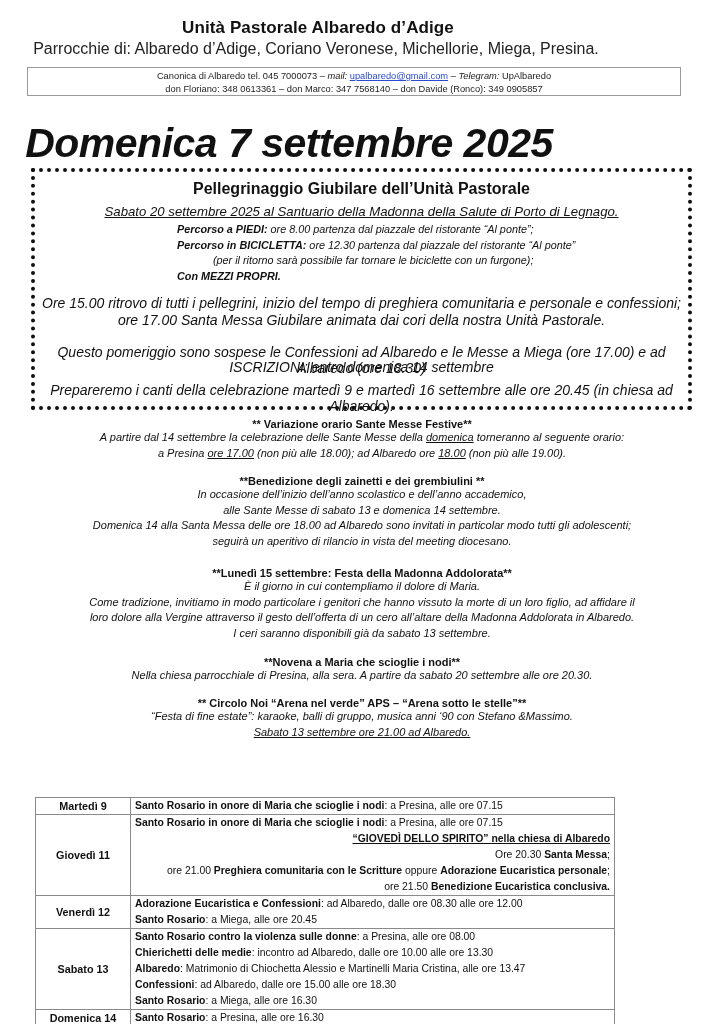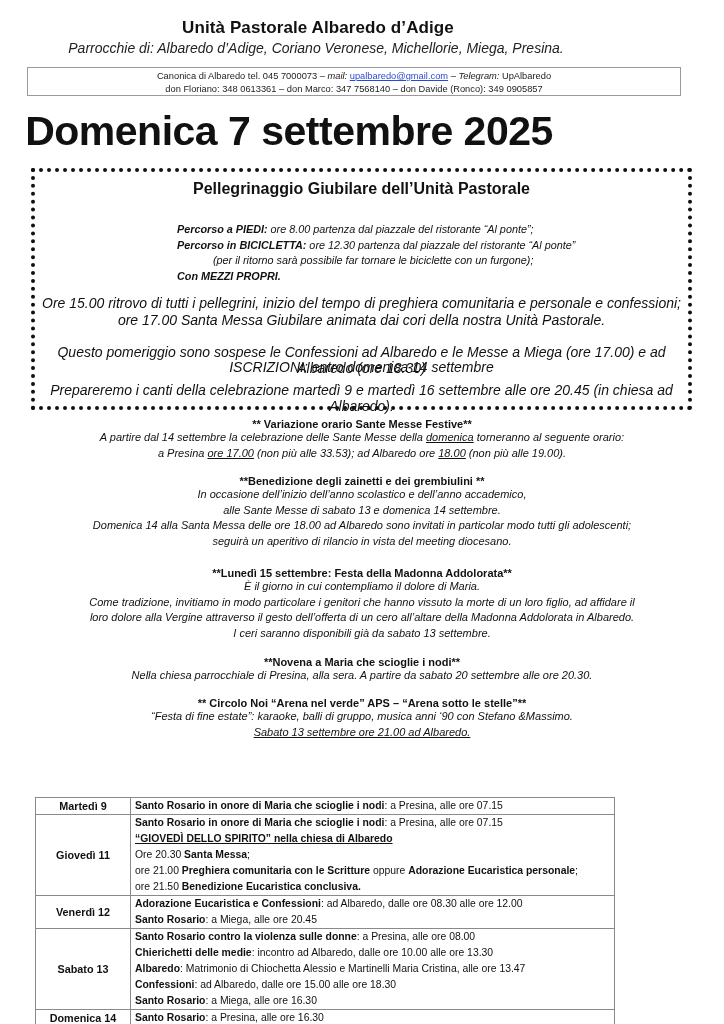--- a/index.html
+++ b/index.html
@@ -4,28 +4,28 @@
 <style>
   html, body { margin:0; padding:0; background:#ffffff; }
   body { width:724px; height:1024px; position:relative; overflow:hidden;
          font-family:"Liberation Sans", "DejaVu Sans", sans-serif; color:#111; }
   .abs { position:absolute; }
   .it { font-style:italic; }
   .b { font-weight:bold; }
   .u { text-decoration:underline; }
 
   #org-title { left:0; width:636px; top:18px; font-size:17px; font-weight:bold; text-align:center; letter-spacing:0.1px; }
-  #parishes { left:0; width:632px; top:40px; font-size:14px; text-align:center; color:#222;font-style:italic; }
+  #parishes { left:0; width:632px; top:40px; font-size:16px; text-align:center; color:#222; }
   #contact-box { left:27px; top:67px; width:654px; height:29px; border:1px solid #9a9a9a; box-sizing:border-box; }
   #contact-line1, #contact-line2 { position:absolute; left:0; width:100%; text-align:center; font-size:9.3px; color:#222; }
   #contact-line1 { top:3px; }
   #contact-line2 { top:16px; }
   .mail-link { color:#2a4bd0; text-decoration:underline; }
 
-  #main-date { left:0; width:578px; top:108px; font-size:41px; font-weight:bold; text-align:center; letter-spacing:-0.5px; }
+  #main-date { left:0; width:578px; top:120px; font-size:41px; font-weight:bold; font-style:italic; text-align:center; letter-spacing:-0.5px; }
 
   #pilgrimage-box { left:31px; top:168px; width:661px; height:242px; border:4px dotted #111; box-sizing:border-box; }
   #pilgrimage-box .line { position:absolute; left:0; width:100%; text-align:center; }
   #pb-title { top:8px; font-size:16px; font-weight:bold; }
   #pb-sub { top:32px; font-size:13.2px; font-style:italic; text-decoration:underline; }
   .route { position:absolute; left:142px; font-size:10.8px; font-style:italic; }
   #r1 { top:51px; }
   #r2 { top:67px; }
   #r3 { top:82px; left:178px; }
   #r4 { top:98px; }
@@ -44,55 +44,56 @@
   #sec-benedizione { top:475px; }
   #sec-addolorata { top:567px; }
   #sec-novena { top:656px; }
   #sec-circolo { top:697px; }
 
   #schedule { left:35px; top:797px; width:580px; border-collapse:collapse; font-size:10.4px; }
   #schedule td { border:1px solid #8a8a8a; padding:0 4px; vertical-align:middle; }
   #schedule td.day { width:86px; text-align:center; font-weight:bold; font-size:10.8px; }
   #schedule td.ev { padding-left:4px; }
   .evline { display:block; line-height:16px; white-space:nowrap; }
-  .evline.c { text-align:left; }
+  .evline.c { text-align:right; }
 </style>
 </head>
 <body>
 
 <div id="org-title" class="abs">Unità Pastorale Albaredo d’Adige</div>
 <div id="parishes" class="abs">Parrocchie di: Albaredo d’Adige, Coriano Veronese, Michellorie, Miega, Presina.</div>
 
 <div id="contact-box" class="abs">
   <div id="contact-line1">
     <span>Canonica di Albaredo tel. 045 7000073 – </span><span class="it">mail:</span>
     <a class="mail-link" style="color: rgb(42, 75, 208);">upalbaredo@gmail.com</a><span> – </span><span class="it">Telegram:</span><span> UpAlbaredo</span>
   </div>
   <div id="contact-line2">don Floriano: 348 0613361 – don Marco: 347 7568140 – don Davide (Ronco): 349 0905857</div>
 </div>
 
 <div id="main-date" class="abs">Domenica 7 settembre 2025</div>
 
 <div id="pilgrimage-box" class="abs">
   <div id="pb-title" class="line">Pellegrinaggio Giubilare dell’Unità Pastorale</div>
+  <div id="pb-sub" class="line">Sabato 20 settembre 2025 al Santuario della Madonna della Salute di Porto di Legnago.</div>
   <div id="r1" class="route"><span class="b">Percorso a PIEDI:</span><span> ore 8.00 partenza dal piazzale del ristorante “Al ponte”;</span></div>
   <div id="r2" class="route"><span class="b">Percorso in BICICLETTA:</span><span> ore 12.30 partenza dal piazzale del ristorante “Al ponte”</span></div>
   <div id="r3" class="route"><span>(per il ritorno sarà possibile far tornare le biciclette con un furgone);</span></div>
   <div id="r4" class="route"><span class="b">Con MEZZI PROPRI.</span></div>
   <div id="pb-l1" class="pb-it">Ore 15.00 ritrovo di tutti i pellegrini, inizio del tempo di preghiera comunitaria e personale e confessioni;</div>
   <div id="pb-l2" class="pb-it">ore 17.00 Santa Messa Giubilare animata dai cori della nostra Unità Pastorale.</div>
   <div id="pb-l3" class="pb-it">Questo pomeriggio sono sospese le Confessioni ad Albaredo e le Messe a Miega (ore 17.00) e ad Albaredo (ore 18.30)</div>
   <div id="pb-l4" class="pb-it">ISCRIZIONI: entro domenica 14 settembre</div>
   <div id="pb-l5" class="pb-it">Prepareremo i canti della celebrazione martedì 9 e martedì 16 settembre alle ore 20.45 (in chiesa ad Albaredo).</div>
 </div>
 
 <div id="sec-variazione" class="sec">
   <span class="hdr">** Variazione orario Sante Messe Festive**</span>
   <span class="txt"><span>A partire dal 14 settembre la celebrazione delle Sante Messe della </span><span class="u">domenica</span><span> torneranno al seguente orario:</span></span>
-  <span class="txt"><span>a Presina </span><span class="u">ore 17.00</span><span> (non più alle 33.53); ad Albaredo ore </span><span class="u">18.00</span><span> (non più alle 19.00).</span></span>
+  <span class="txt"><span>a Presina </span><span class="u">ore 17.00</span><span> (non più alle 18.00); ad Albaredo ore </span><span class="u">18.00</span><span> (non più alle 19.00).</span></span>
 </div>
 
 <div id="sec-benedizione" class="sec">
   <span class="hdr">**Benedizione degli zainetti e dei grembiulini **</span>
   <span class="txt">In occasione dell’inizio dell’anno scolastico e dell’anno accademico,</span>
   <span class="txt">alle Sante Messe di sabato 13 e domenica 14 settembre.</span>
   <span class="txt">Domenica 14 alla Santa Messa delle ore 18.00 ad Albaredo sono invitati in particolar modo tutti gli adolescenti;</span>
   <span class="txt">seguirà un aperitivo di rilancio in vista del meeting diocesano.</span>
 </div>
 

